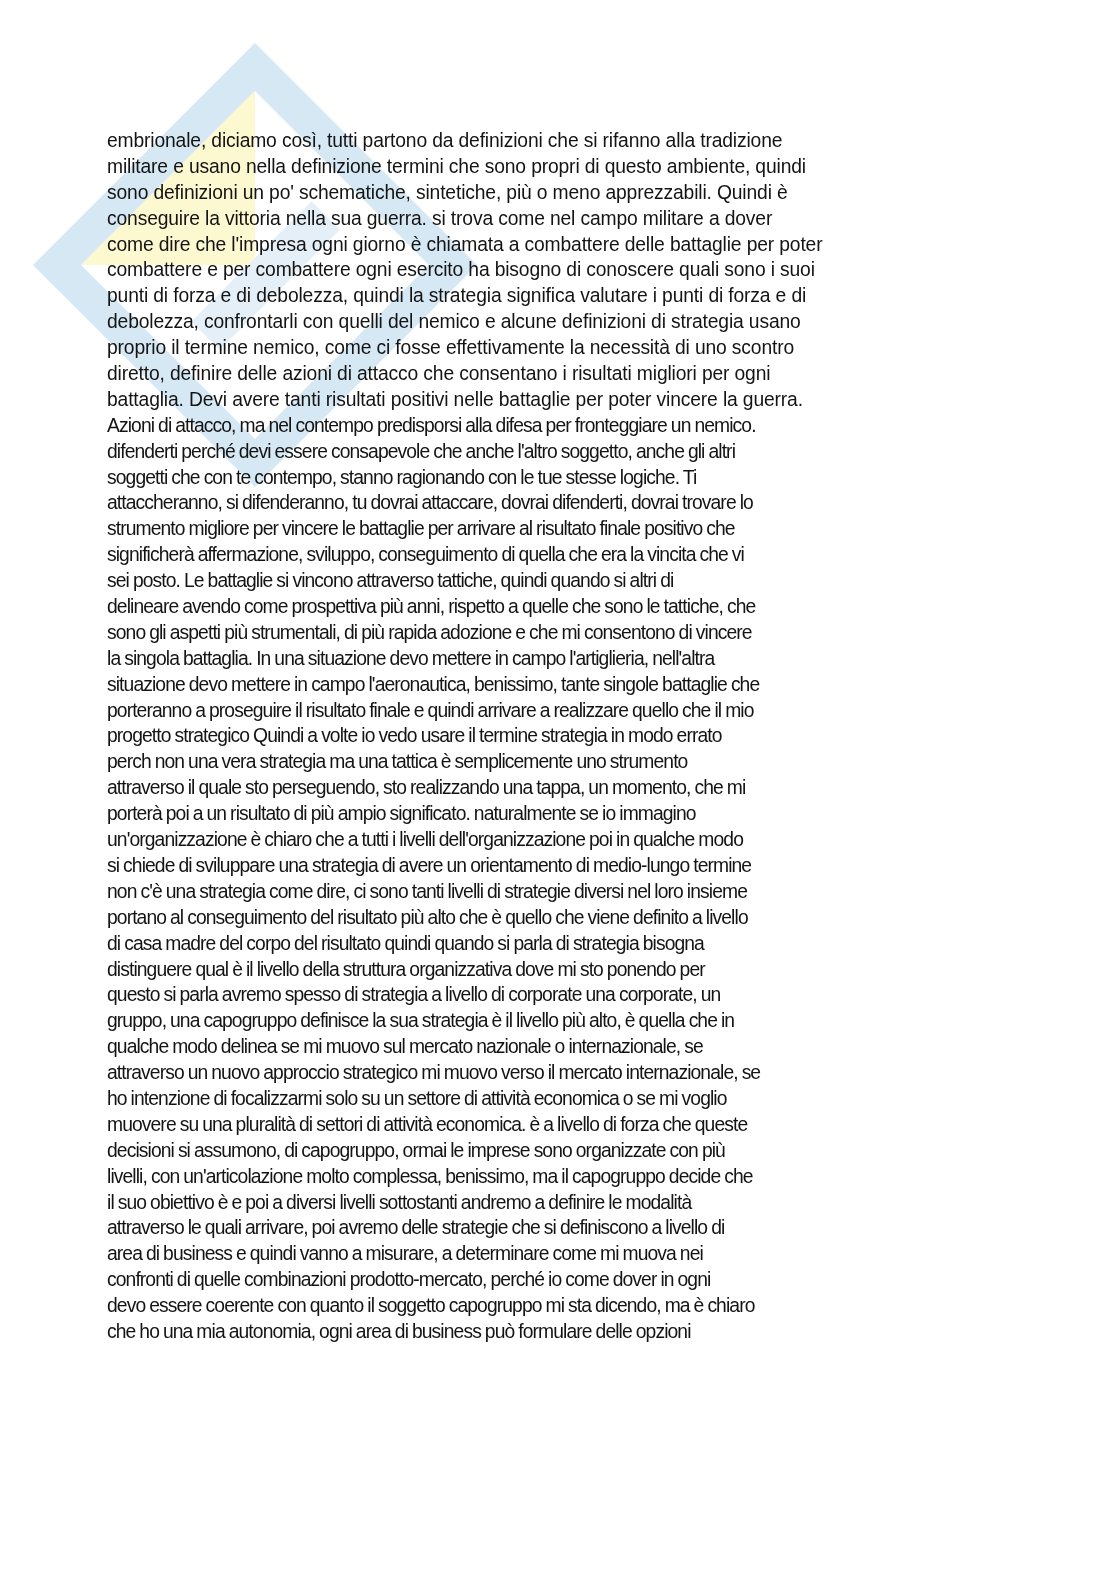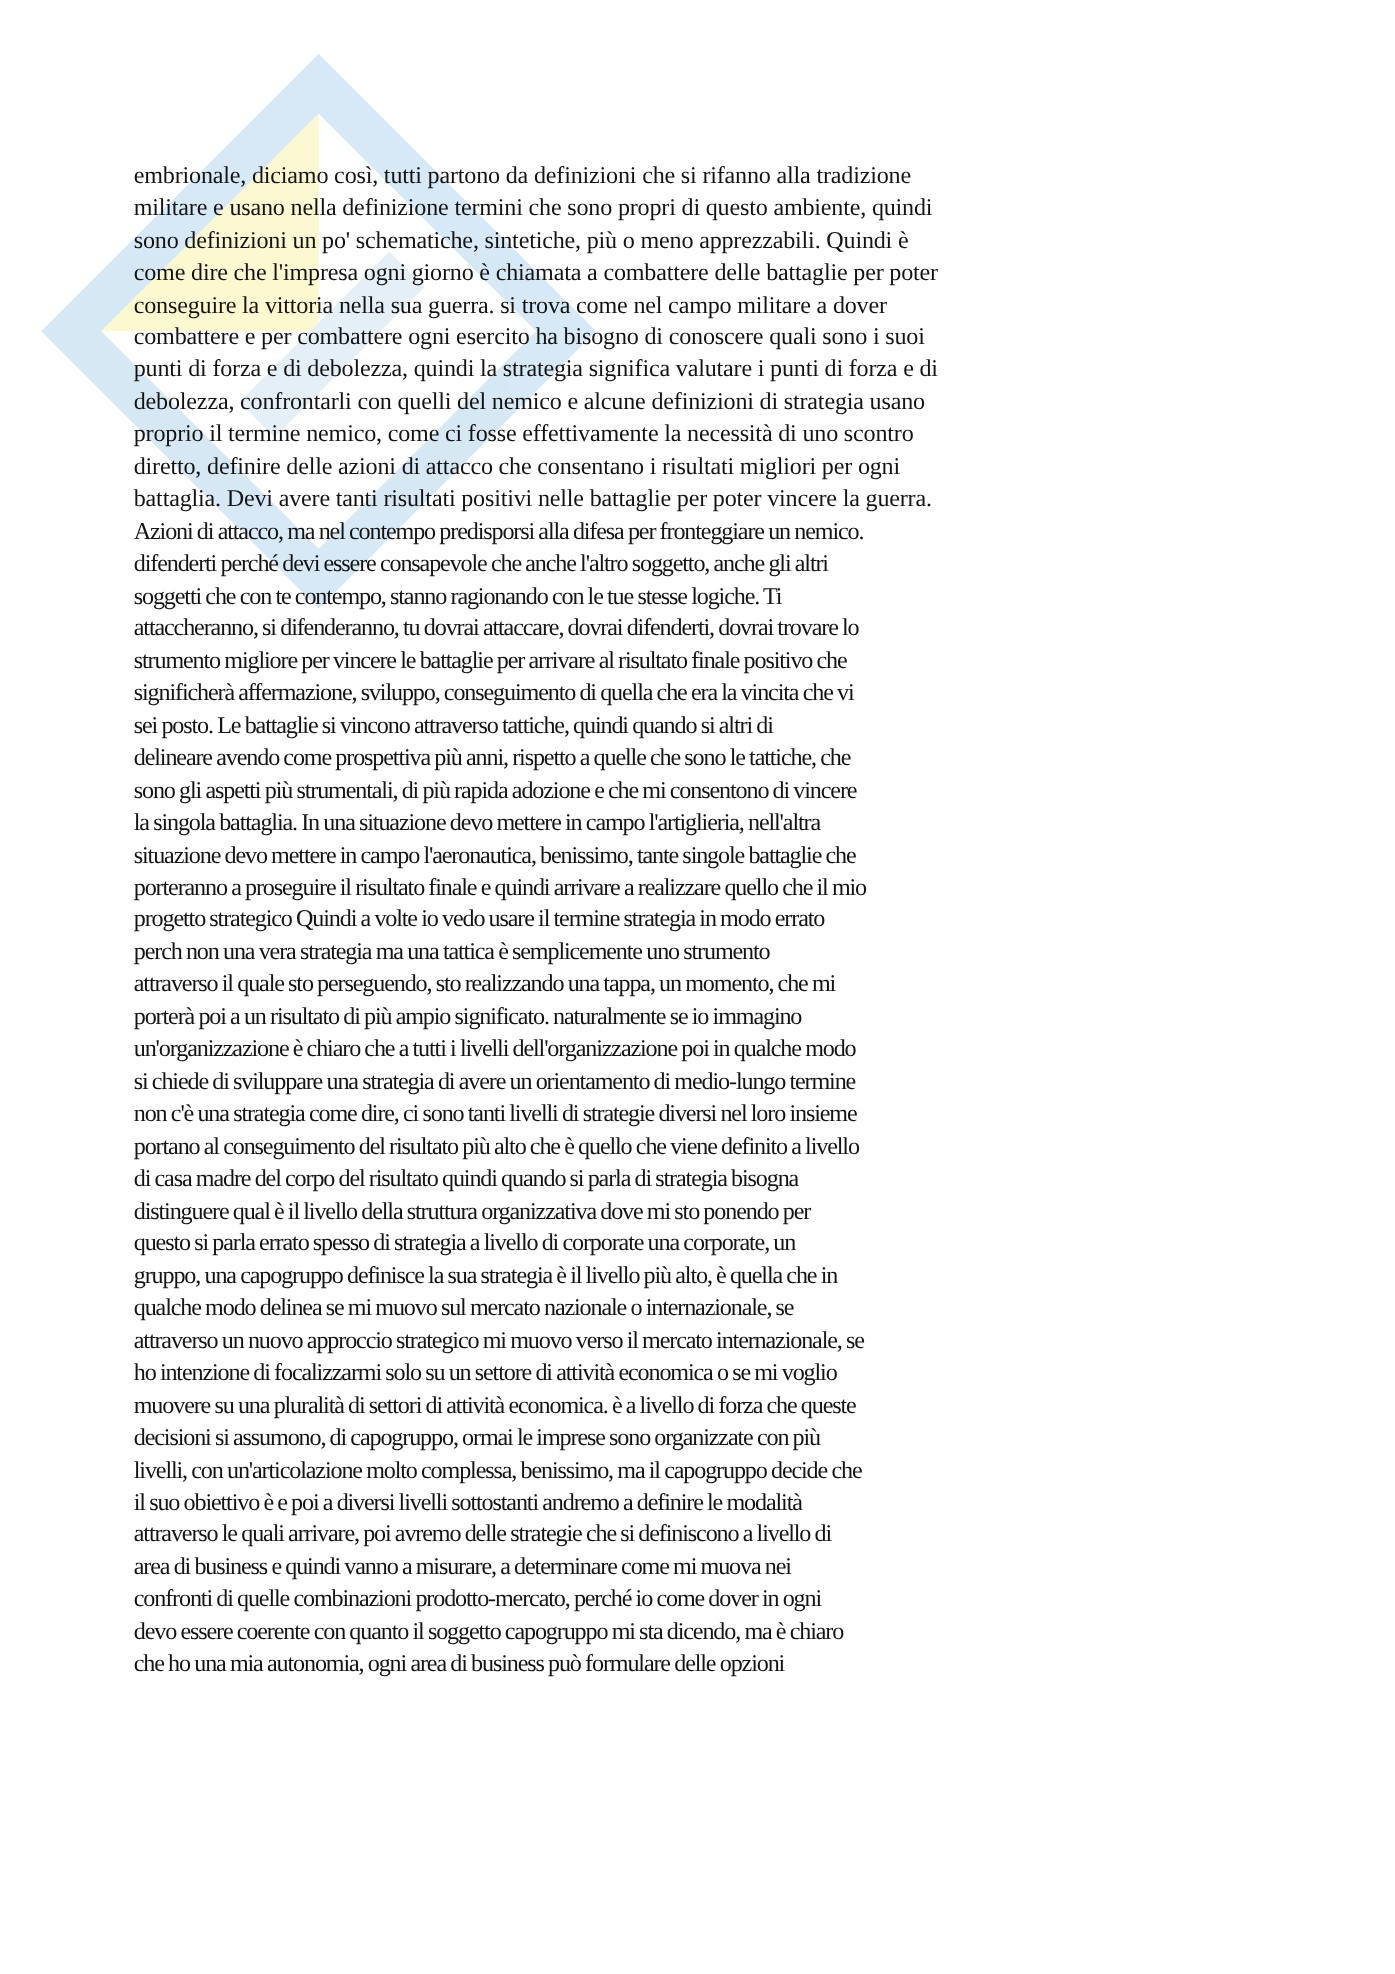--- a/index.html
+++ b/index.html
@@ -1,21 +1,21 @@
 <!DOCTYPE html>
 <html><head>
 <meta charset="utf-8">
 <style>
   html, body { margin: 0; padding: 0; background: #ffffff; }
   body { width: 1116px; height: 1579px; position: relative; overflow: hidden; }
   .page { position: absolute; left: 0; top: 0; width: 1116px; height: 1579px; background: #fff; }
   .watermark { position: absolute; left: 20px; top: 30px; width: 470px; height: 470px; pointer-events: none; }
   .text-block {
     position: absolute; left: 107px; top: 128px; width: 905px;
-    font-family: Liberation Serif, serif; font-size: 19.3px; line-height: 25.9px;
+    font-family: Liberation Sans, sans-serif; font-size: 19.3px; line-height: 25.9px;
     color: #141414; letter-spacing: -0.15px; white-space: nowrap;
   }
   .line { display: block; height: 25.9px; }
   .line.condensed { letter-spacing: -0.9px; word-spacing: -0.5px; }
 </style>
 </head>
 <body>
 
 <div class="page">
 
@@ -24,22 +24,22 @@
       <rect x="95" y="95" width="280" height="280" fill="none" stroke="#d3e6f5" stroke-width="34"></rect>
       <polygon points="112,112 358,112 235,235" fill="#fcf8cc"></polygon>
       <rect x="150" y="230" width="170" height="40" fill="#e3eef8"></rect>
     </g>
   </svg>
 
   <div class="text-block">
     <span class="line">embrionale, diciamo così, tutti partono da definizioni che si rifanno alla tradizione</span>
     <span class="line">militare e usano nella definizione termini che sono propri di questo ambiente, quindi</span>
     <span class="line">sono definizioni un po' schematiche, sintetiche, più o meno apprezzabili. Quindi è</span>
+    <span class="line">conseguire la vittoria nella sua guerra. si trova come nel campo militare a dover</span>
     <span class="line">come dire che l'impresa ogni giorno è chiamata a combattere delle battaglie per poter</span>
-    <span class="line">conseguire la vittoria nella sua guerra. si trova come nel campo militare a dover</span>
     <span class="line">combattere e per combattere ogni esercito ha bisogno di conoscere quali sono i suoi</span>
     <span class="line">punti di forza e di debolezza, quindi la strategia significa valutare i punti di forza e di</span>
     <span class="line">debolezza, confrontarli con quelli del nemico e alcune definizioni di strategia usano</span>
     <span class="line">proprio il termine nemico, come ci fosse effettivamente la necessità di uno scontro</span>
     <span class="line">diretto, definire delle azioni di attacco che consentano i risultati migliori per ogni</span>
     <span class="line">battaglia. Devi avere tanti risultati positivi nelle battaglie per poter vincere la guerra.</span>
     <span class="line condensed">Azioni di attacco, ma nel contempo predisporsi alla difesa per fronteggiare un nemico.</span>
     <span class="line condensed">difenderti perché devi essere consapevole che anche l'altro soggetto, anche gli altri</span>
     <span class="line condensed">soggetti che con te contempo, stanno ragionando con le tue stesse logiche. Ti</span>
     <span class="line condensed">attaccheranno, si difenderanno, tu dovrai attaccare, dovrai difenderti, dovrai trovare lo</span>
@@ -54,21 +54,21 @@
     <span class="line condensed">progetto strategico Quindi a volte io vedo usare il termine strategia in modo errato</span>
     <span class="line condensed">perch non una vera strategia ma una tattica è semplicemente uno strumento</span>
     <span class="line condensed">attraverso il quale sto perseguendo, sto realizzando una tappa, un momento, che mi</span>
     <span class="line condensed">porterà poi a un risultato di più ampio significato. naturalmente se io immagino</span>
     <span class="line condensed">un'organizzazione è chiaro che a tutti i livelli dell'organizzazione poi in qualche modo</span>
     <span class="line condensed">si chiede di sviluppare una strategia di avere un orientamento di medio-lungo termine</span>
     <span class="line condensed">non c'è una strategia come dire, ci sono tanti livelli di strategie diversi nel loro insieme</span>
     <span class="line condensed">portano al conseguimento del risultato più alto che è quello che viene definito a livello</span>
     <span class="line condensed">di casa madre del corpo del risultato quindi quando si parla di strategia bisogna</span>
     <span class="line condensed">distinguere qual è il livello della struttura organizzativa dove mi sto ponendo per</span>
-    <span class="line condensed">questo si parla errato spesso di strategia a livello di corporate una corporate, un</span>
+    <span class="line condensed">questo si parla avremo spesso di strategia a livello di corporate una corporate, un</span>
     <span class="line condensed">gruppo, una capogruppo definisce la sua strategia è il livello più alto, è quella che in</span>
     <span class="line condensed">qualche modo delinea se mi muovo sul mercato nazionale o internazionale, se</span>
     <span class="line condensed">attraverso un nuovo approccio strategico mi muovo verso il mercato internazionale, se</span>
     <span class="line condensed">ho intenzione di focalizzarmi solo su un settore di attività economica o se mi voglio</span>
     <span class="line condensed">muovere su una pluralità di settori di attività economica. è a livello di forza che queste</span>
     <span class="line condensed">decisioni si assumono, di capogruppo, ormai le imprese sono organizzate con più</span>
     <span class="line condensed">livelli, con un'articolazione molto complessa, benissimo, ma il capogruppo decide che</span>
     <span class="line condensed">il suo obiettivo è e poi a diversi livelli sottostanti andremo a definire le modalità</span>
     <span class="line condensed">attraverso le quali arrivare, poi avremo delle strategie che si definiscono a livello di</span>
     <span class="line condensed">area di business e quindi vanno a misurare, a determinare come mi muova nei</span>

